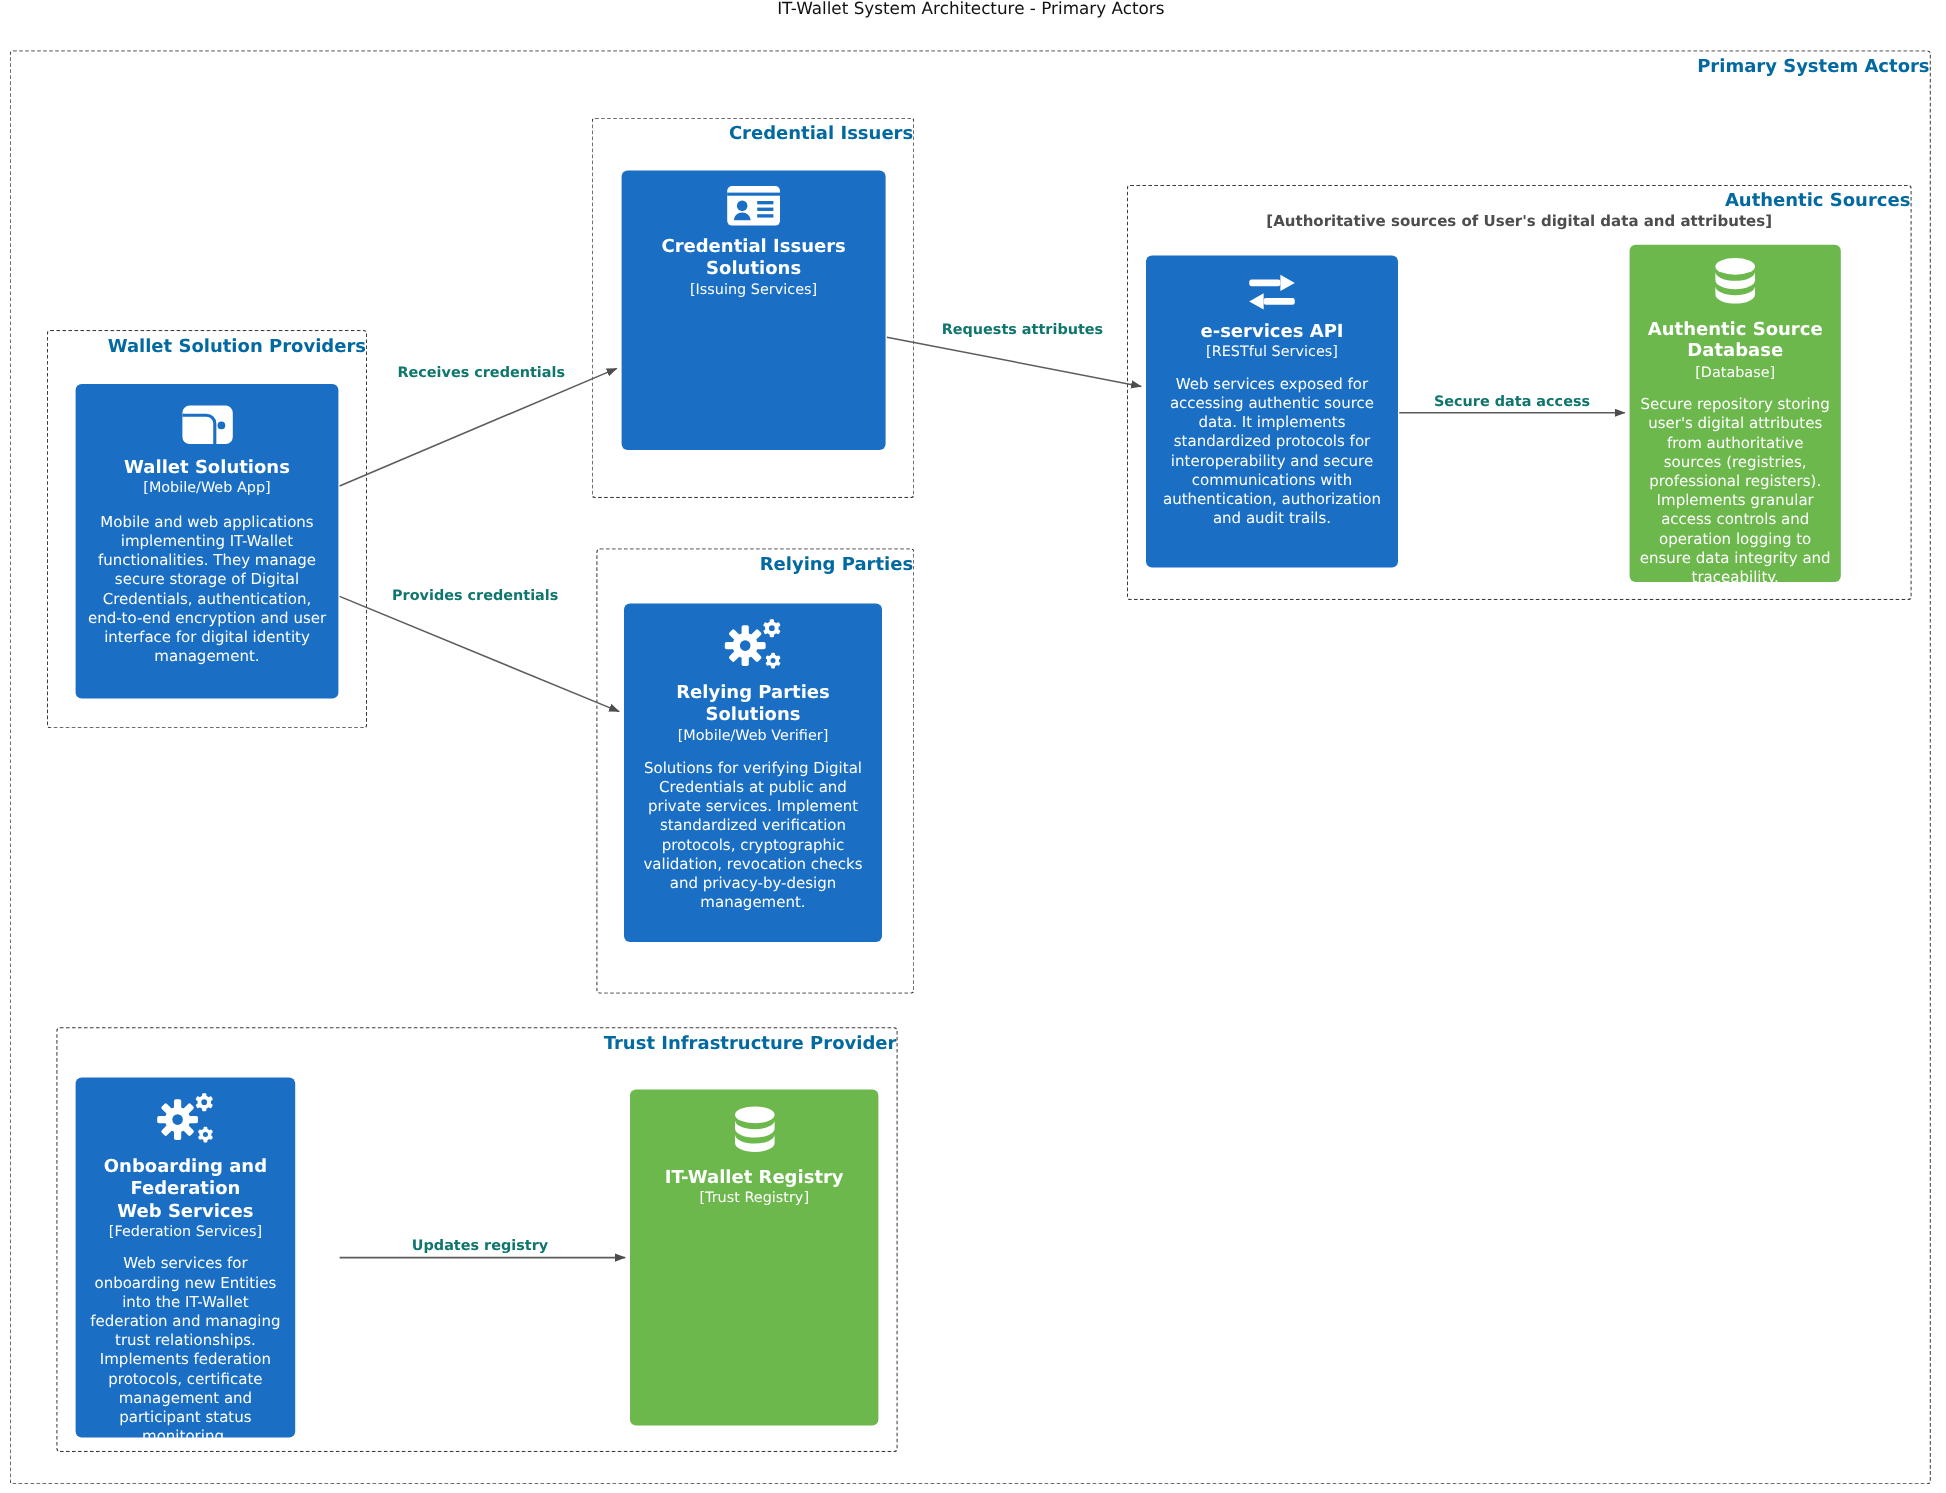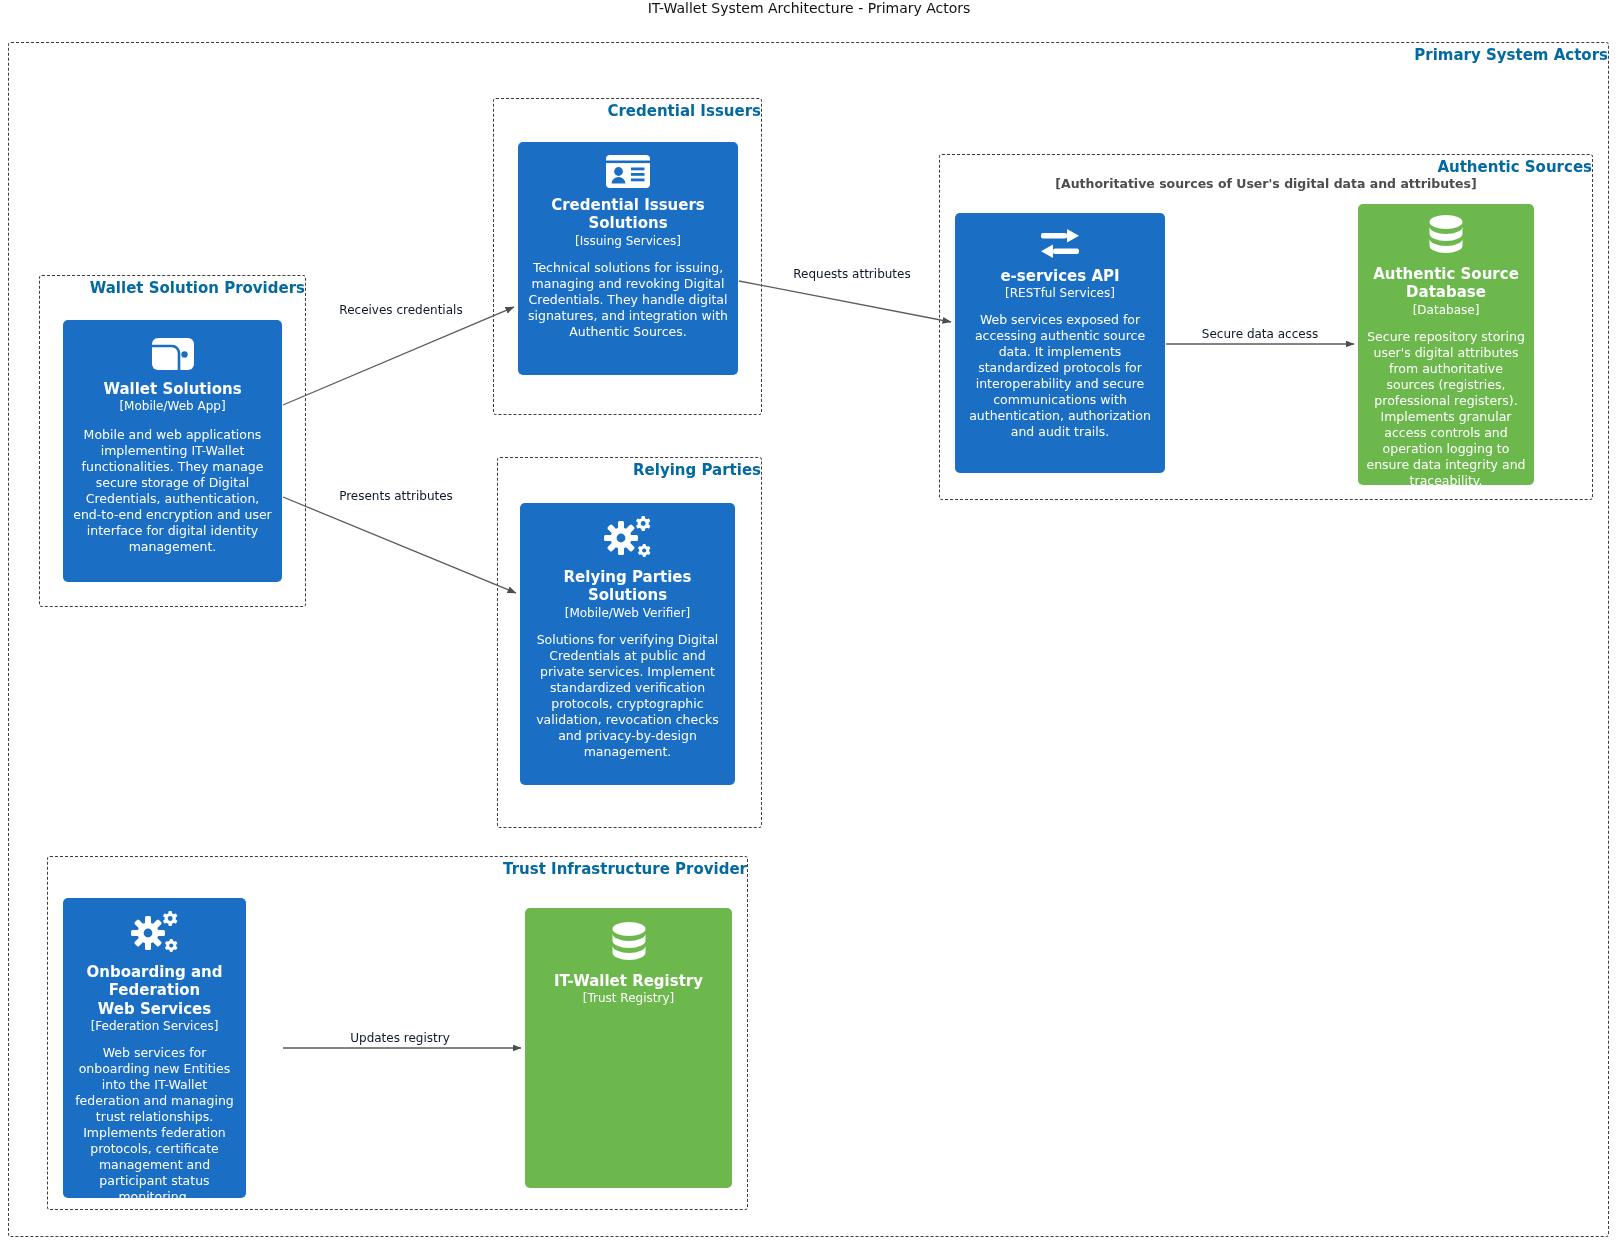--- a/index.html
+++ b/index.html
@@ -32,21 +32,21 @@
   .node.blue  { background:#1A6FC4; }
   .node.green { background:#6CB84D; }
   .node-icon { flex:none; margin:2px auto 7px auto; line-height:0; }
   .node-title { font-weight:bold; font-size:15px; line-height:1.22; white-space:pre-line; }
   .node-type  { font-size:12px; margin-top:1px; }
   .node-desc  { font-size:12.5px; line-height:16px; margin-top:14px; }
 
   .edges-layer { position:absolute; left:0; top:0; pointer-events:none; }
   .edge-label {
     position:absolute; transform:translateX(-50%); white-space:nowrap;
-    font-size:12px; font-weight:normal; color:#0f172a;
+    font-size:12px; font-weight:bold; color:#0f766e;
   }
 </style>
 </head>
 <body>
 
 <div class="canvas">
 
   <div class="diagram-title">IT-Wallet System Architecture - Primary Actors</div>
 
   <div class="boundary" style="left:8px; top:42px; width:1601px; height:1195px;">
@@ -81,21 +81,21 @@
       </marker>
     </defs>
     <line x1="283" y1="405" x2="514" y2="307" stroke="#5c5c5c" stroke-width="1.3" marker-end="url(#arrow)"></line>
     <line x1="283" y1="497" x2="516" y2="593" stroke="#5c5c5c" stroke-width="1.3" marker-end="url(#arrow)"></line>
     <line x1="739" y1="281" x2="951" y2="322" stroke="#5c5c5c" stroke-width="1.3" marker-end="url(#arrow)"></line>
     <line x1="1166" y1="344" x2="1354" y2="344" stroke="#5c5c5c" stroke-width="1.3" marker-end="url(#arrow)"></line>
     <line x1="283" y1="1048" x2="521" y2="1048" stroke="#5c5c5c" stroke-width="1.3" marker-end="url(#arrow)"></line>
   </svg>
 
   <div class="edge-label" style="left:401px; top:303px;">Receives credentials</div>
-  <div class="edge-label" style="left:396px; top:489px;">Presents attributes</div>
+  <div class="edge-label" style="left:396px; top:489px;">Provides credentials</div>
   <div class="edge-label" style="left:852px; top:267px;">Requests attributes</div>
   <div class="edge-label" style="left:1260px; top:327px;">Secure data access</div>
   <div class="edge-label" style="left:400px; top:1031px;">Updates registry</div>
 
   <div class="node blue" style="left:63px; top:320px; width:219px; height:262px;">
     <span class="node-icon">
       <svg width="48" height="39" viewBox="0 0 48 39">
         <rect x="3" y="4" width="42" height="32" rx="6" fill="#ffffff"></rect>
         <path d="M3 12 H23 a7 7 0 0 1 7 7 V36" fill="none" stroke="#1A6FC4" stroke-width="2.6"></path>
         <circle cx="35.5" cy="20.5" r="3.2" fill="#1A6FC4"></circle>
@@ -114,21 +114,20 @@
         <circle cx="13.5" cy="17.5" r="4.4" fill="#1A6FC4"></circle>
         <path d="M6.5 29.5 a7 6.5 0 0 1 14 0 z" fill="#1A6FC4"></path>
         <rect x="26" y="13.5" width="13.5" height="2.8" fill="#1A6FC4"></rect>
         <rect x="26" y="19" width="13.5" height="2.8" fill="#1A6FC4"></rect>
         <rect x="26" y="24.5" width="13.5" height="2.8" fill="#1A6FC4"></rect>
       </svg>
     </span>
     <div class="node-title">Credential Issuers
 Solutions</div>
     <div class="node-type">[Issuing Services]</div>
-    <div class="node-desc" style="margin-top:12px;">Technical solutions for issuing, managing and revoking Digital Credentials. They handle digital signatures, and integration with Authentic Sources.</div>
   </div>
 
   <div class="node blue" style="left:520px; top:503px; width:215px; height:282px; padding-top:10px;">
     <span class="node-icon">
       <svg width="52" height="46" viewBox="0 0 52 46">
         <g fill="#ffffff">
           <g>
             <rect x="16" y="6" width="6" height="9" rx="1.5" transform="rotate(0 19 23)"></rect>
             <rect x="16" y="6" width="6" height="9" rx="1.5" transform="rotate(45 19 23)"></rect>
             <rect x="16" y="6" width="6" height="9" rx="1.5" transform="rotate(90 19 23)"></rect>

